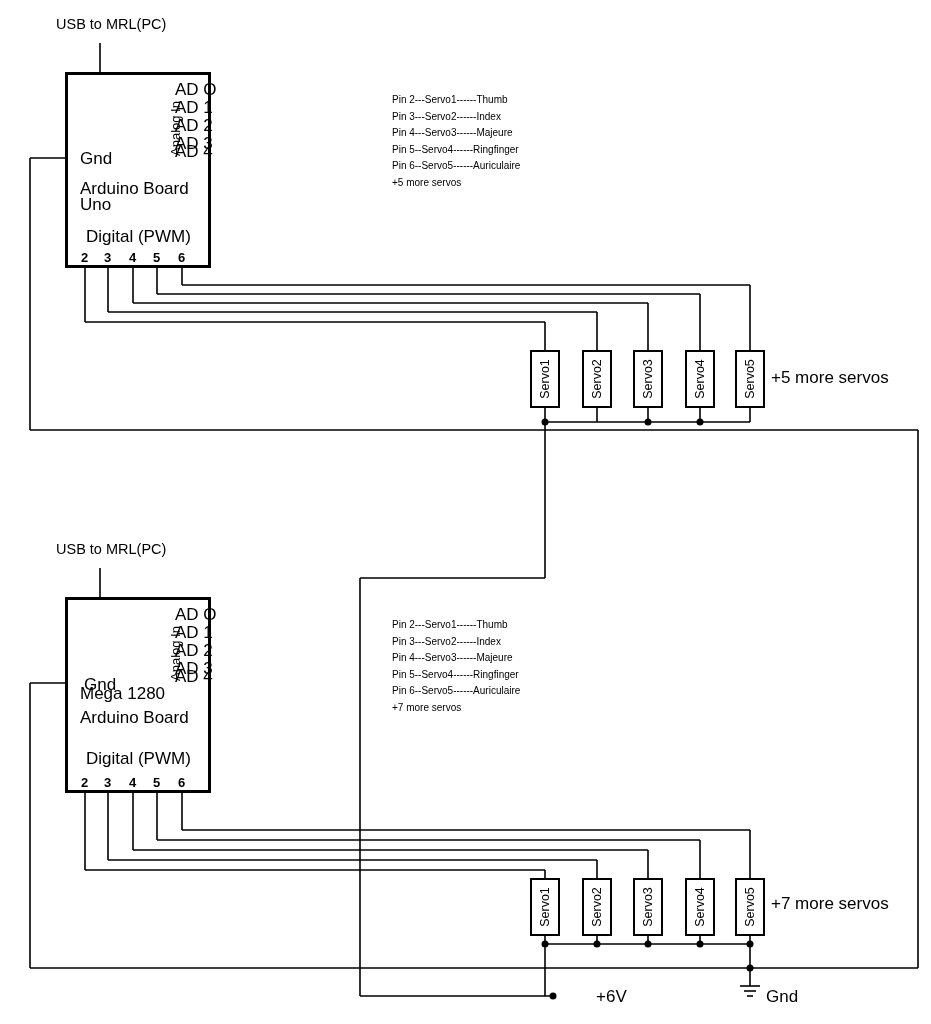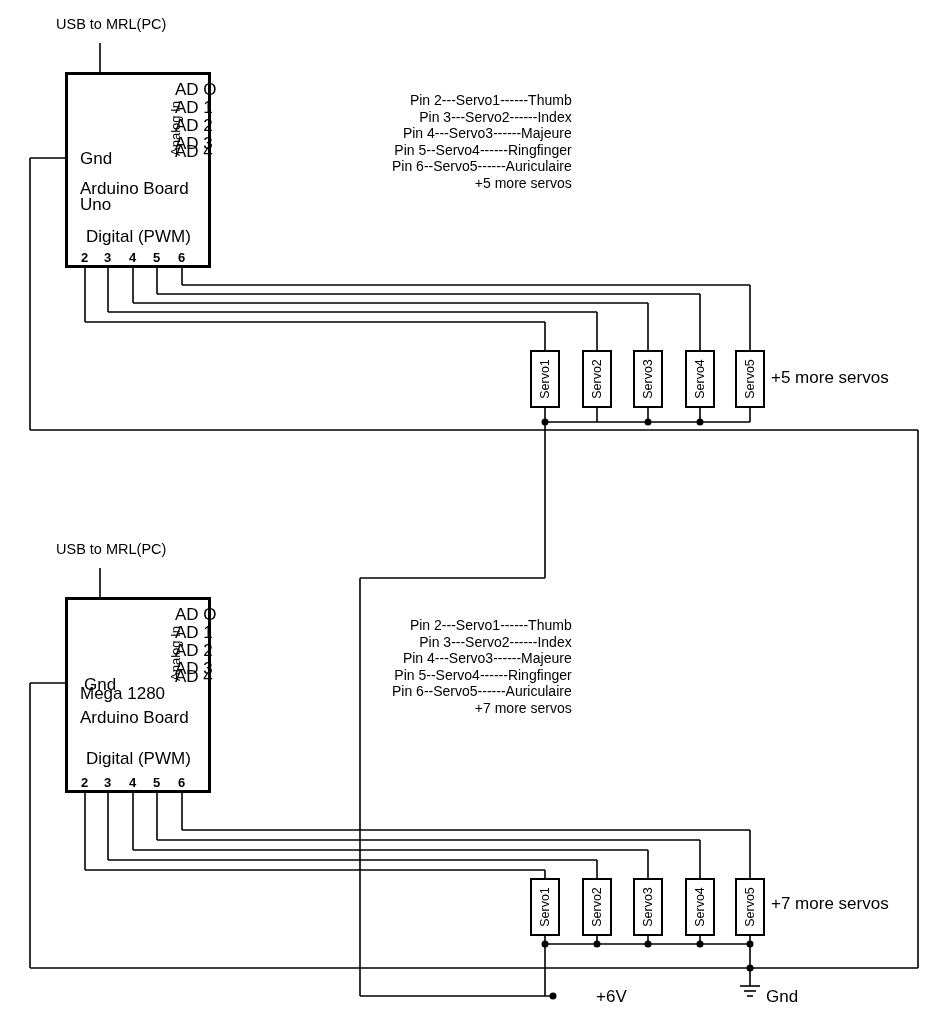--- a/index.html
+++ b/index.html
@@ -64,24 +64,23 @@
     transform: rotate(-90deg);
     transform-origin: left top;
   }
   .pinnum {
     position: absolute;
     font-size: 13px;
     font-weight: bold;
   }
   .note {
     position: absolute;
-    font-size: 14px;
+    font-size: 10px;
     line-height: 16.5px;
     white-space: pre;
-    text-align: right;
   }
 </style>
 </head>
 <body>
 
 <div id="canvas">
 
   <svg class="wires" viewBox="0 0 931 1024">
     <g stroke="#000" stroke-width="1.6" fill="none">
 

